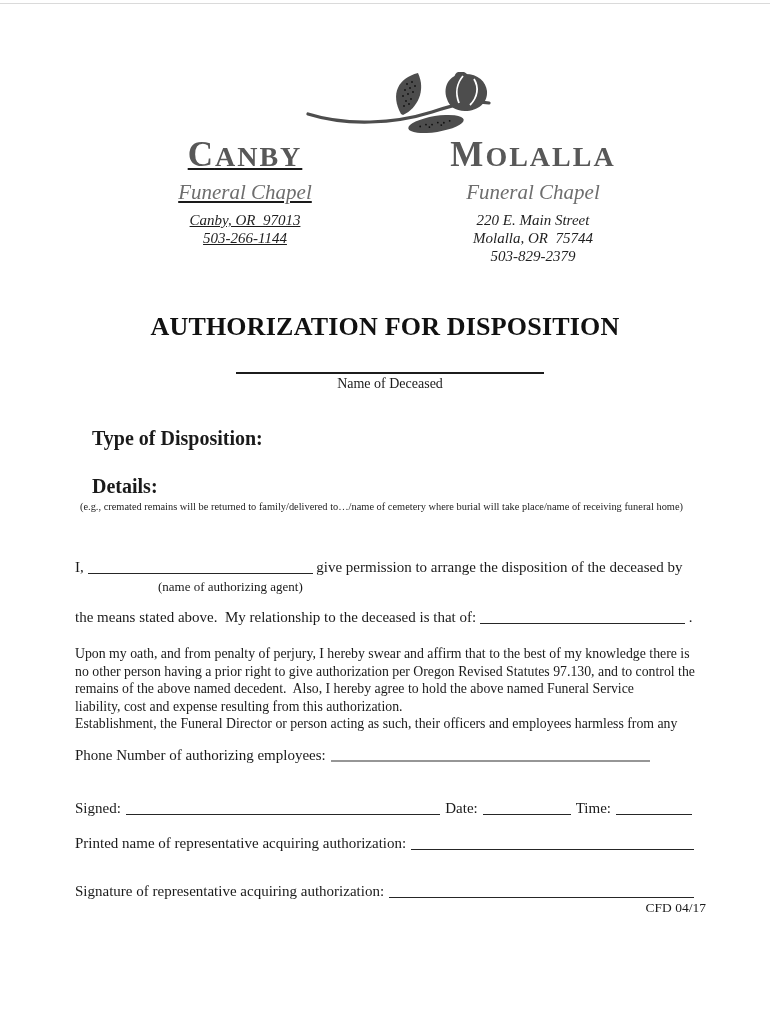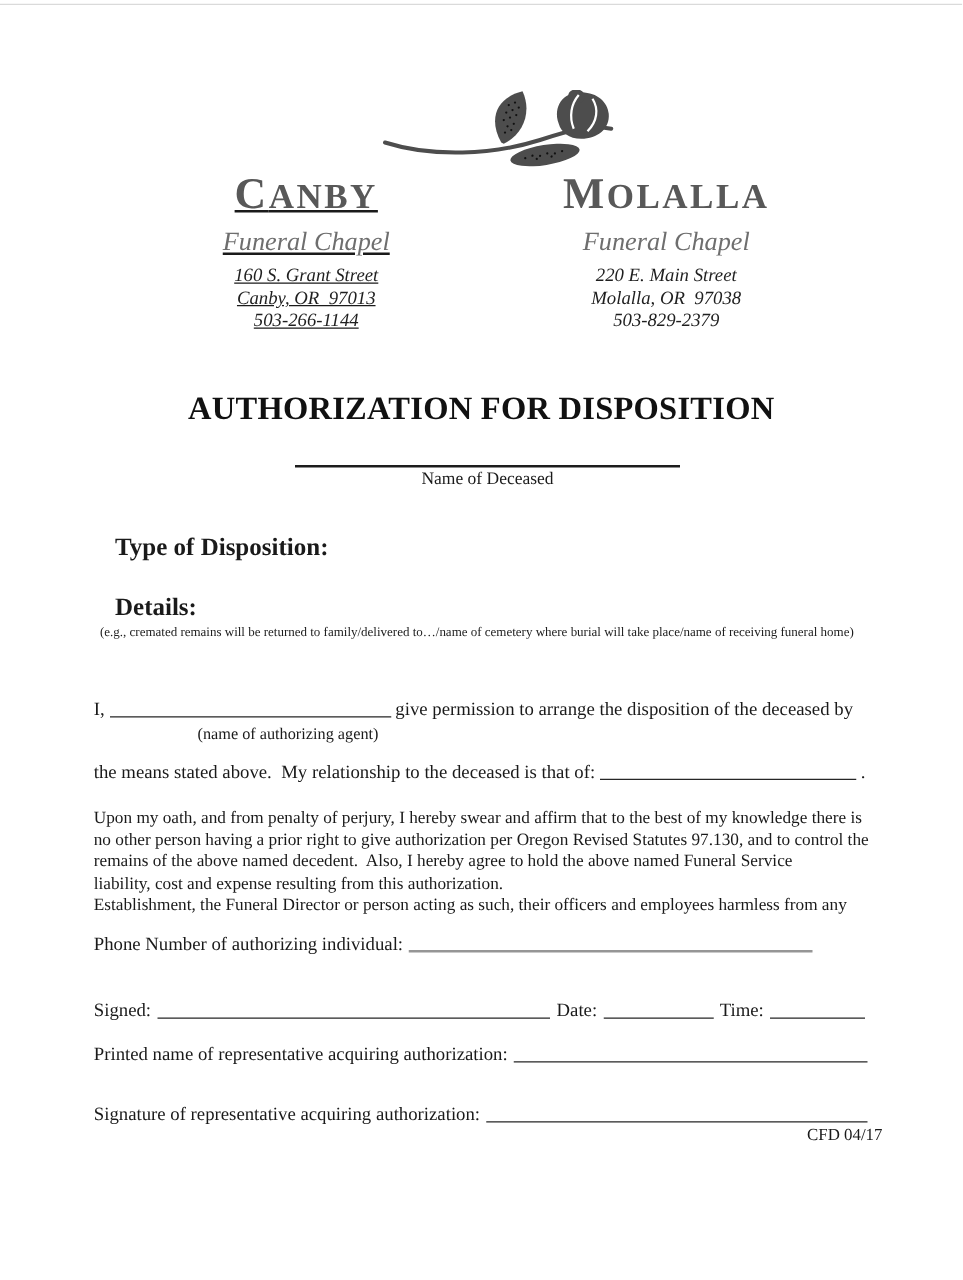--- a/index.html
+++ b/index.html
@@ -112,32 +112,31 @@
         <circle cx="123" cy="54" r="0.9"></circle>
           <circle cx="135" cy="54" r="0.9"></circle>
       </g>
     </g>
   </svg>
 
   <div class="chapel chapel-left">
     <div class="chapel-name">CANBY</div>
     <div class="chapel-script">Funeral Chapel</div>
     <div class="chapel-addr">
-      <div class="addr-line">160 S. Grant Street</div>
       <div class="addr-line">Canby, OR  97013</div>
       <div class="addr-line">503-266-1144</div>
     </div>
   </div>
 
   <div class="chapel chapel-right">
     <div class="chapel-name">MOLALLA</div>
     <div class="chapel-script">Funeral Chapel</div>
     <div class="chapel-addr">
       <div class="addr-line">220 E. Main Street</div>
-      <div class="addr-line">Molalla, OR  97038</div>
+      <div class="addr-line">Molalla, OR  75744</div>
       <div class="addr-line">503-829-2379</div>
     </div>
   </div>
 
   <div class="form-title">AUTHORIZATION FOR DISPOSITION</div>
 
   <div class="deceased-block">
     <div class="deceased-line"></div>
     <div class="deceased-label">Name of Deceased</div>
   </div>
@@ -160,21 +159,21 @@
 
   <div class="oath">
     <div class="oath-line">Upon my oath, and from penalty of perjury, I hereby swear and affirm that to the best of my knowledge there is</div>
     <div class="oath-line">no other person having a prior right to give authorization per Oregon Revised Statutes 97.130, and to control the</div>
     <div class="oath-line">remains of the above named decedent.  Also, I hereby agree to hold the above named Funeral Service</div>
     <div class="oath-line">liability, cost and expense resulting from this authorization.</div>
     <div class="oath-line">Establishment, the Funeral Director or person acting as such, their officers and employees harmless from any</div>
   </div>
 
   <div class="row phone-row">
-    <span class="lbl">Phone Number of authorizing individual:</span>
+    <span class="lbl">Phone Number of authorizing employees:</span>
     <span class="blank grow"></span>
   </div>
 
   <div class="row signed-row">
     <span class="lbl">Signed:</span>
     <span class="blank grow"></span>
     <span class="lbl">Date:</span>
     <span class="blank" style="width:88px"></span>
     <span class="lbl">Time:</span>
     <span class="blank" style="width:76px"></span>

